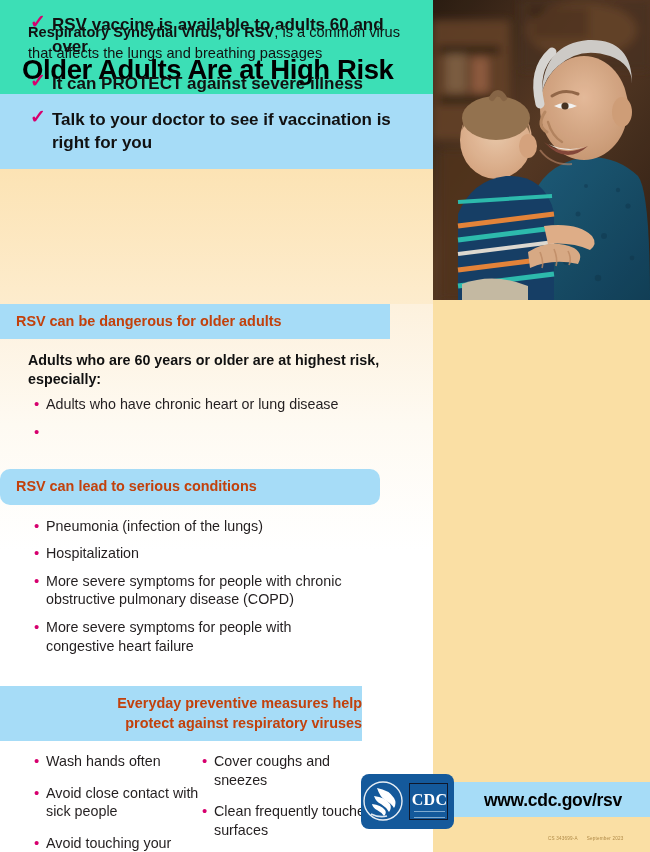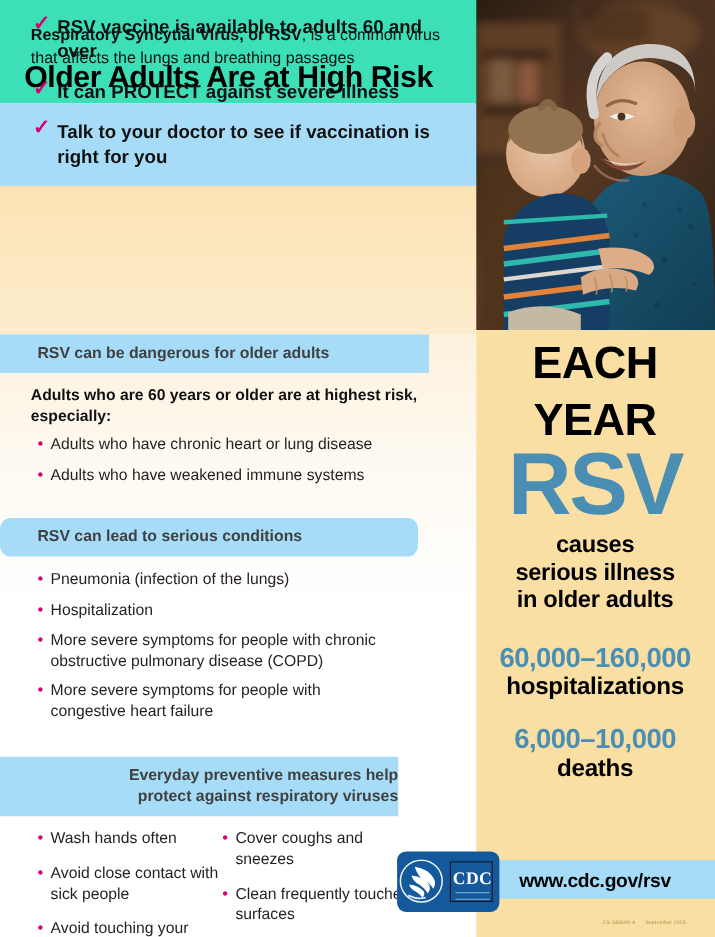--- a/index.html
+++ b/index.html
@@ -126,24 +126,24 @@
     position: absolute;
     left: 0;
     top: 304px;
     width: 433px;
     height: 548px;
     background: linear-gradient(180deg, #fdf1dd 0%, #fefaf2 22%, #ffffff 45%, #ffffff 100%);
   }
 
   .blue-banner {
     background: #a6dcf7;
-    padding: 8px 0 8px 34px;
+    padding: 8px 0 8px 16px;
     font-size: 14.4px;
     font-weight: bold;
-    color: #404040;
+    color: #c2410c;
     line-height: 1.35;
     width: 405px;
     box-sizing: border-box;
   }
   .banner-w1 { width: 390px; }
   .banner-w2 { width: 380px; border-radius: 10px; }
   .banner-w3 { width: 362px; text-align: right; }
 
   .sub-lead {
     padding: 12px 30px 2px 28px;
@@ -235,21 +235,21 @@
   .url-band {
     position: absolute;
     left: 440px;
     top: 782px;
     width: 210px;
     height: 35px;
     background: #a6dcf7;
   }
   .url-text {
     position: absolute;
-    left: 472px;
+    left: 484px;
     top: 790px;
     font-size: 17.5px;
     font-weight: bold;
     color: #000000;
     letter-spacing: -0.3px;
   }
 
   .cdc-logo {
     position: absolute;
     left: 361px;
@@ -446,21 +446,20 @@
 
     <div class="blue-banner banner-w1">RSV can be dangerous for older adults</div>
     <div class="sub-lead">Adults who are 60 years or older are at highest risk, especially:</div>
     <div class="bullet-list">
       <div class="bullet-row">
         <div class="bullet-dot">•</div>
         <div class="bullet-text">Adults who have chronic heart or lung disease</div>
       </div>
       <div class="bullet-row">
         <div class="bullet-dot">•</div>
-        <div class="bullet-text">Adults who have weakened immune systems</div>
       </div>
     </div>
 
     <div style="height:20px"></div>
 
     <div class="blue-banner banner-w2">RSV can lead to serious conditions</div>
     <div class="bullet-list" style="padding-top:12px">
       <div class="bullet-row">
         <div class="bullet-dot">•</div>
         <div class="bullet-text">Pneumonia (infection of the lungs)</div>
@@ -507,37 +506,20 @@
         </div>
         <div class="bullet-row">
           <div class="bullet-dot">•</div>
           <div class="bullet-text">Clean frequently touched surfaces</div>
         </div>
 
       </div>
     </div>
   </div>
 
-  <div class="stats">
-    <div class="each-year">EACH</div>
-    <div class="each-year">YEAR</div>
-    <div class="rsv-big">RSV</div>
-    <div class="causes">causes</div>
-    <div class="causes" style="margin-top:0">serious illness</div>
-    <div class="causes" style="margin-top:0">in older adults</div>
-
-    <div class="stat-block">
-      <div class="stat-num">60,000–160,000</div>
-      <div class="stat-lbl">hospitalizations</div>
-    </div>
-    <div class="stat-block second">
-      <div class="stat-num">6,000–10,000</div>
-      <div class="stat-lbl">deaths</div>
-    </div>
-  </div>
 
   <div class="url-band"></div>
   <div class="url-text">www.cdc.gov/rsv</div>
 
   <div class="cdc-logo">
     <svg width="48" height="55" viewBox="0 0 48 55" aria-hidden="true">
       <circle cx="22" cy="27" r="19" fill="none" stroke="#ffffff" stroke-width="1.4" opacity="0.9"></circle>
       <g fill="#ffffff">
         <path d="M16 14 Q28 16 33 24 Q36 29 33 34 Q30 29 24 26 Q19 23 16 14 Z"></path>
         <path d="M13 22 Q24 23 29 30 Q31 34 28 38 Q25 33 20 30 Q15 28 13 22 Z"></path>

